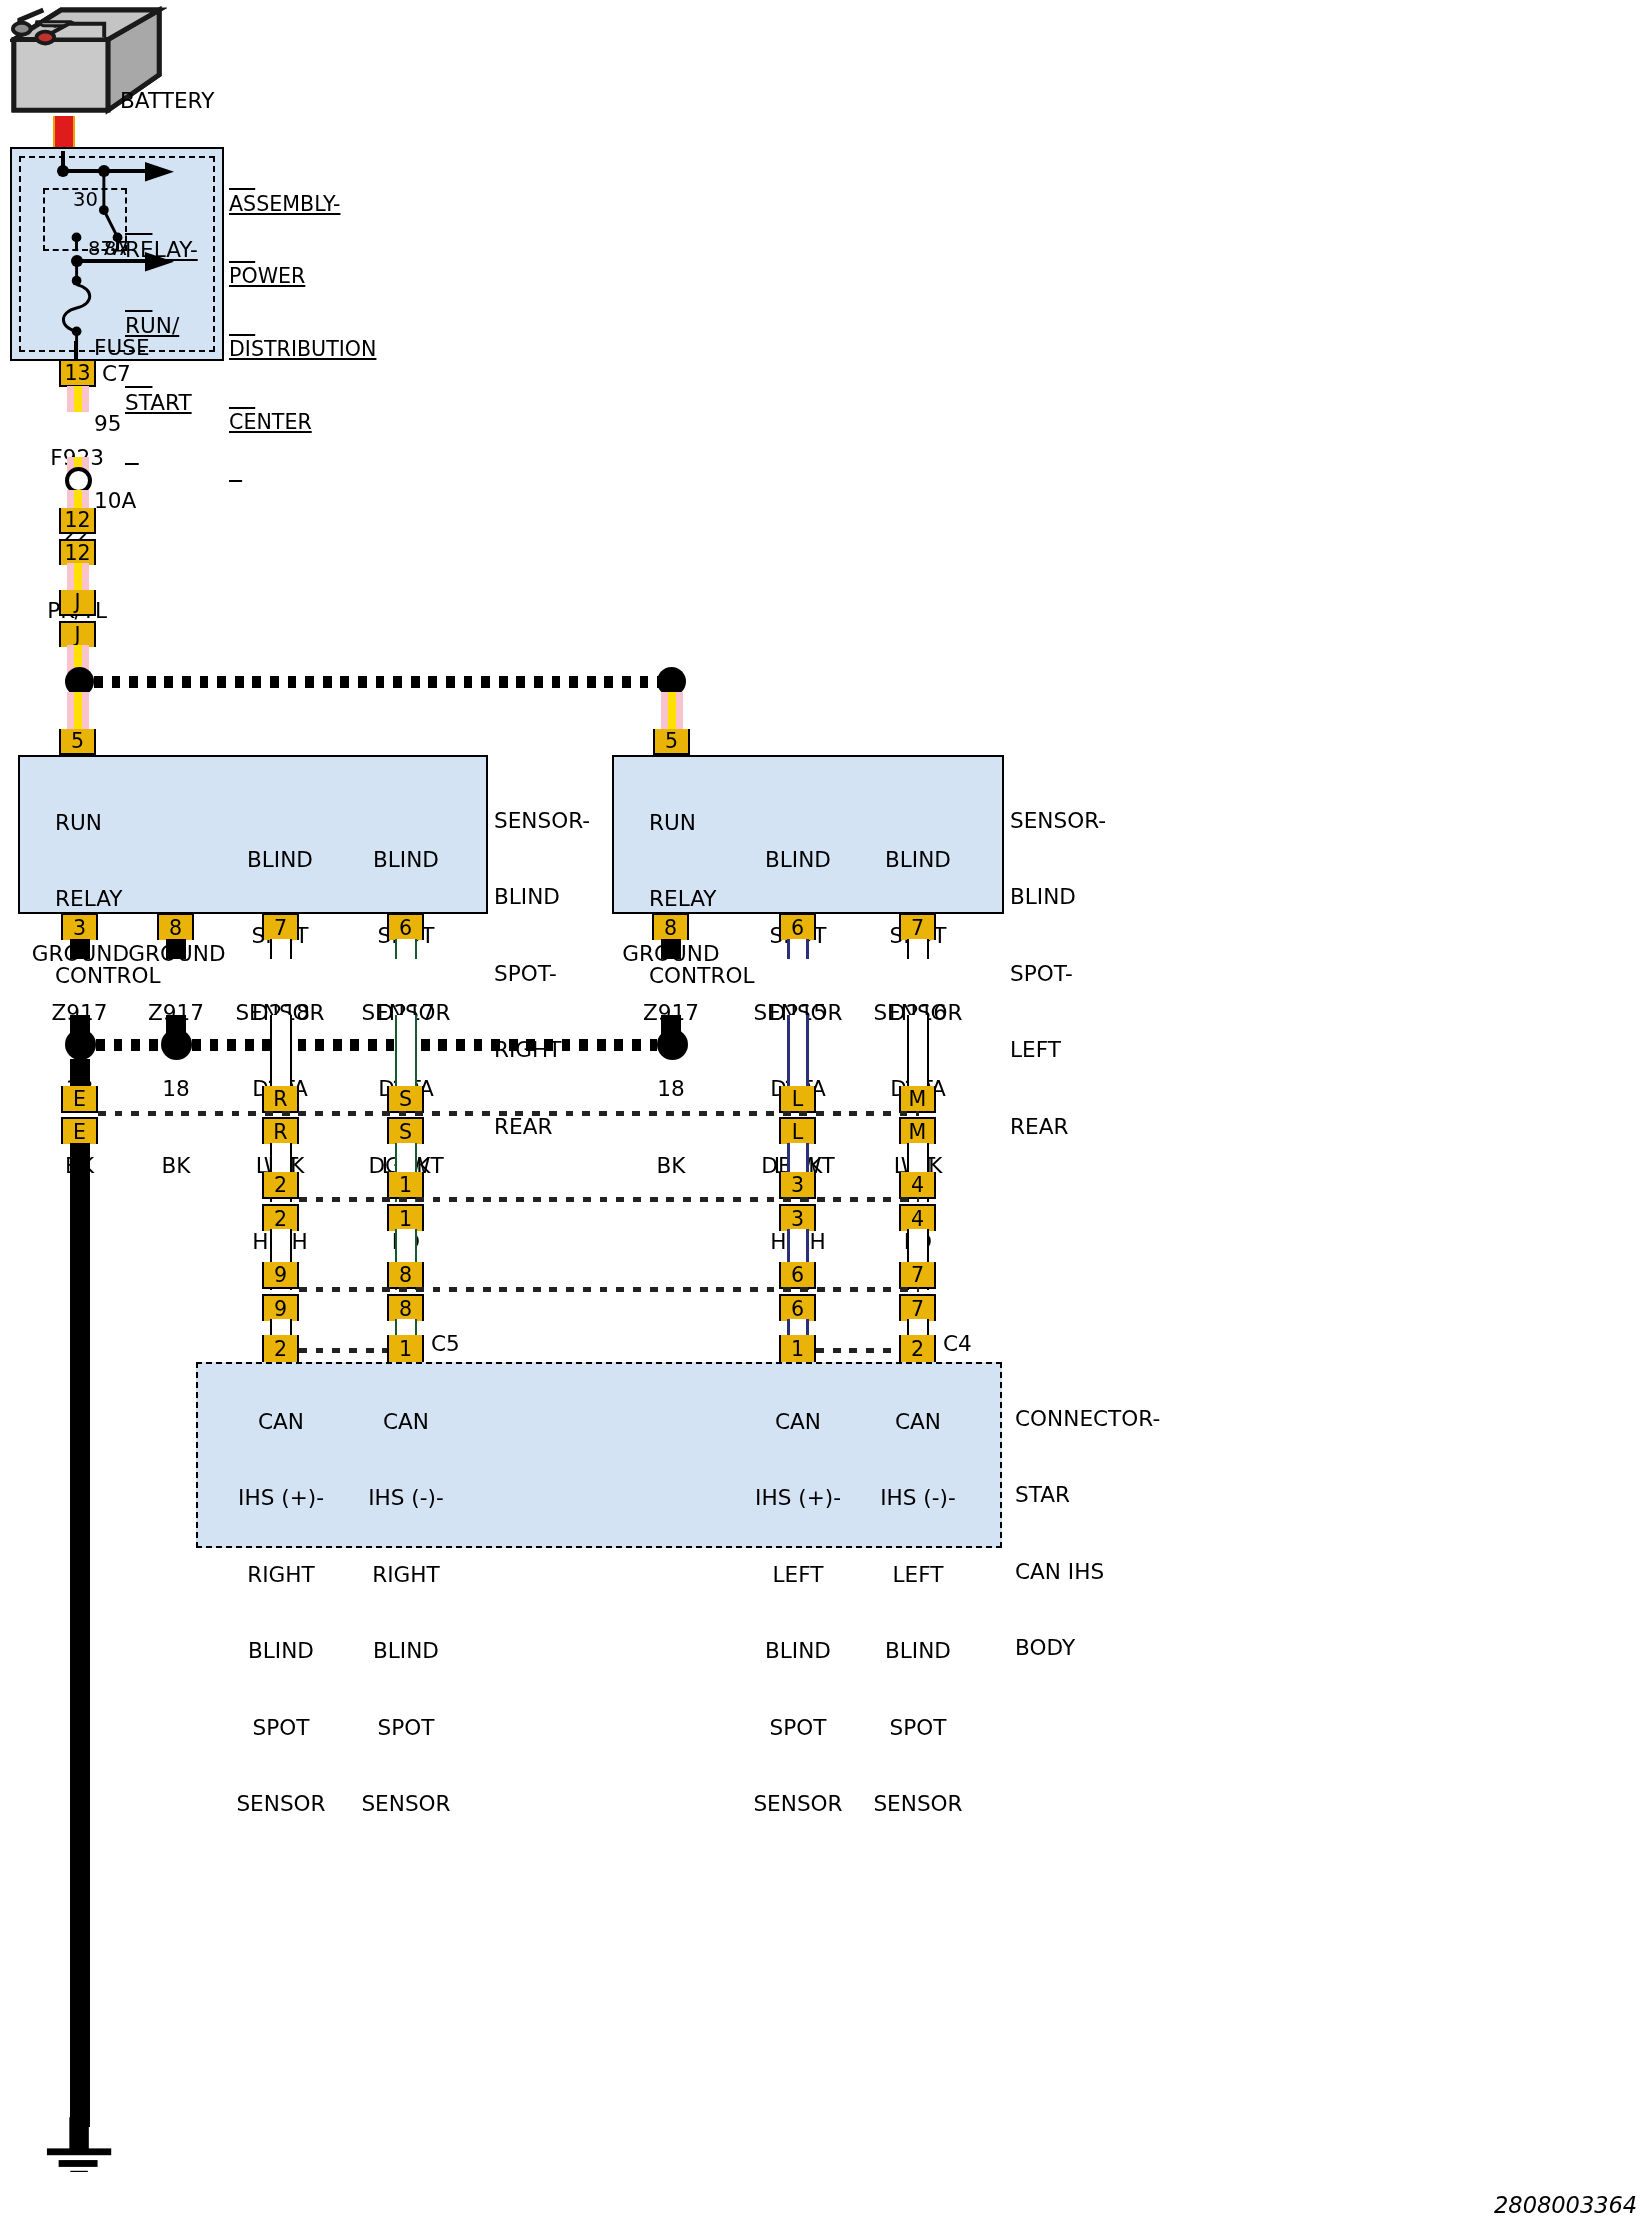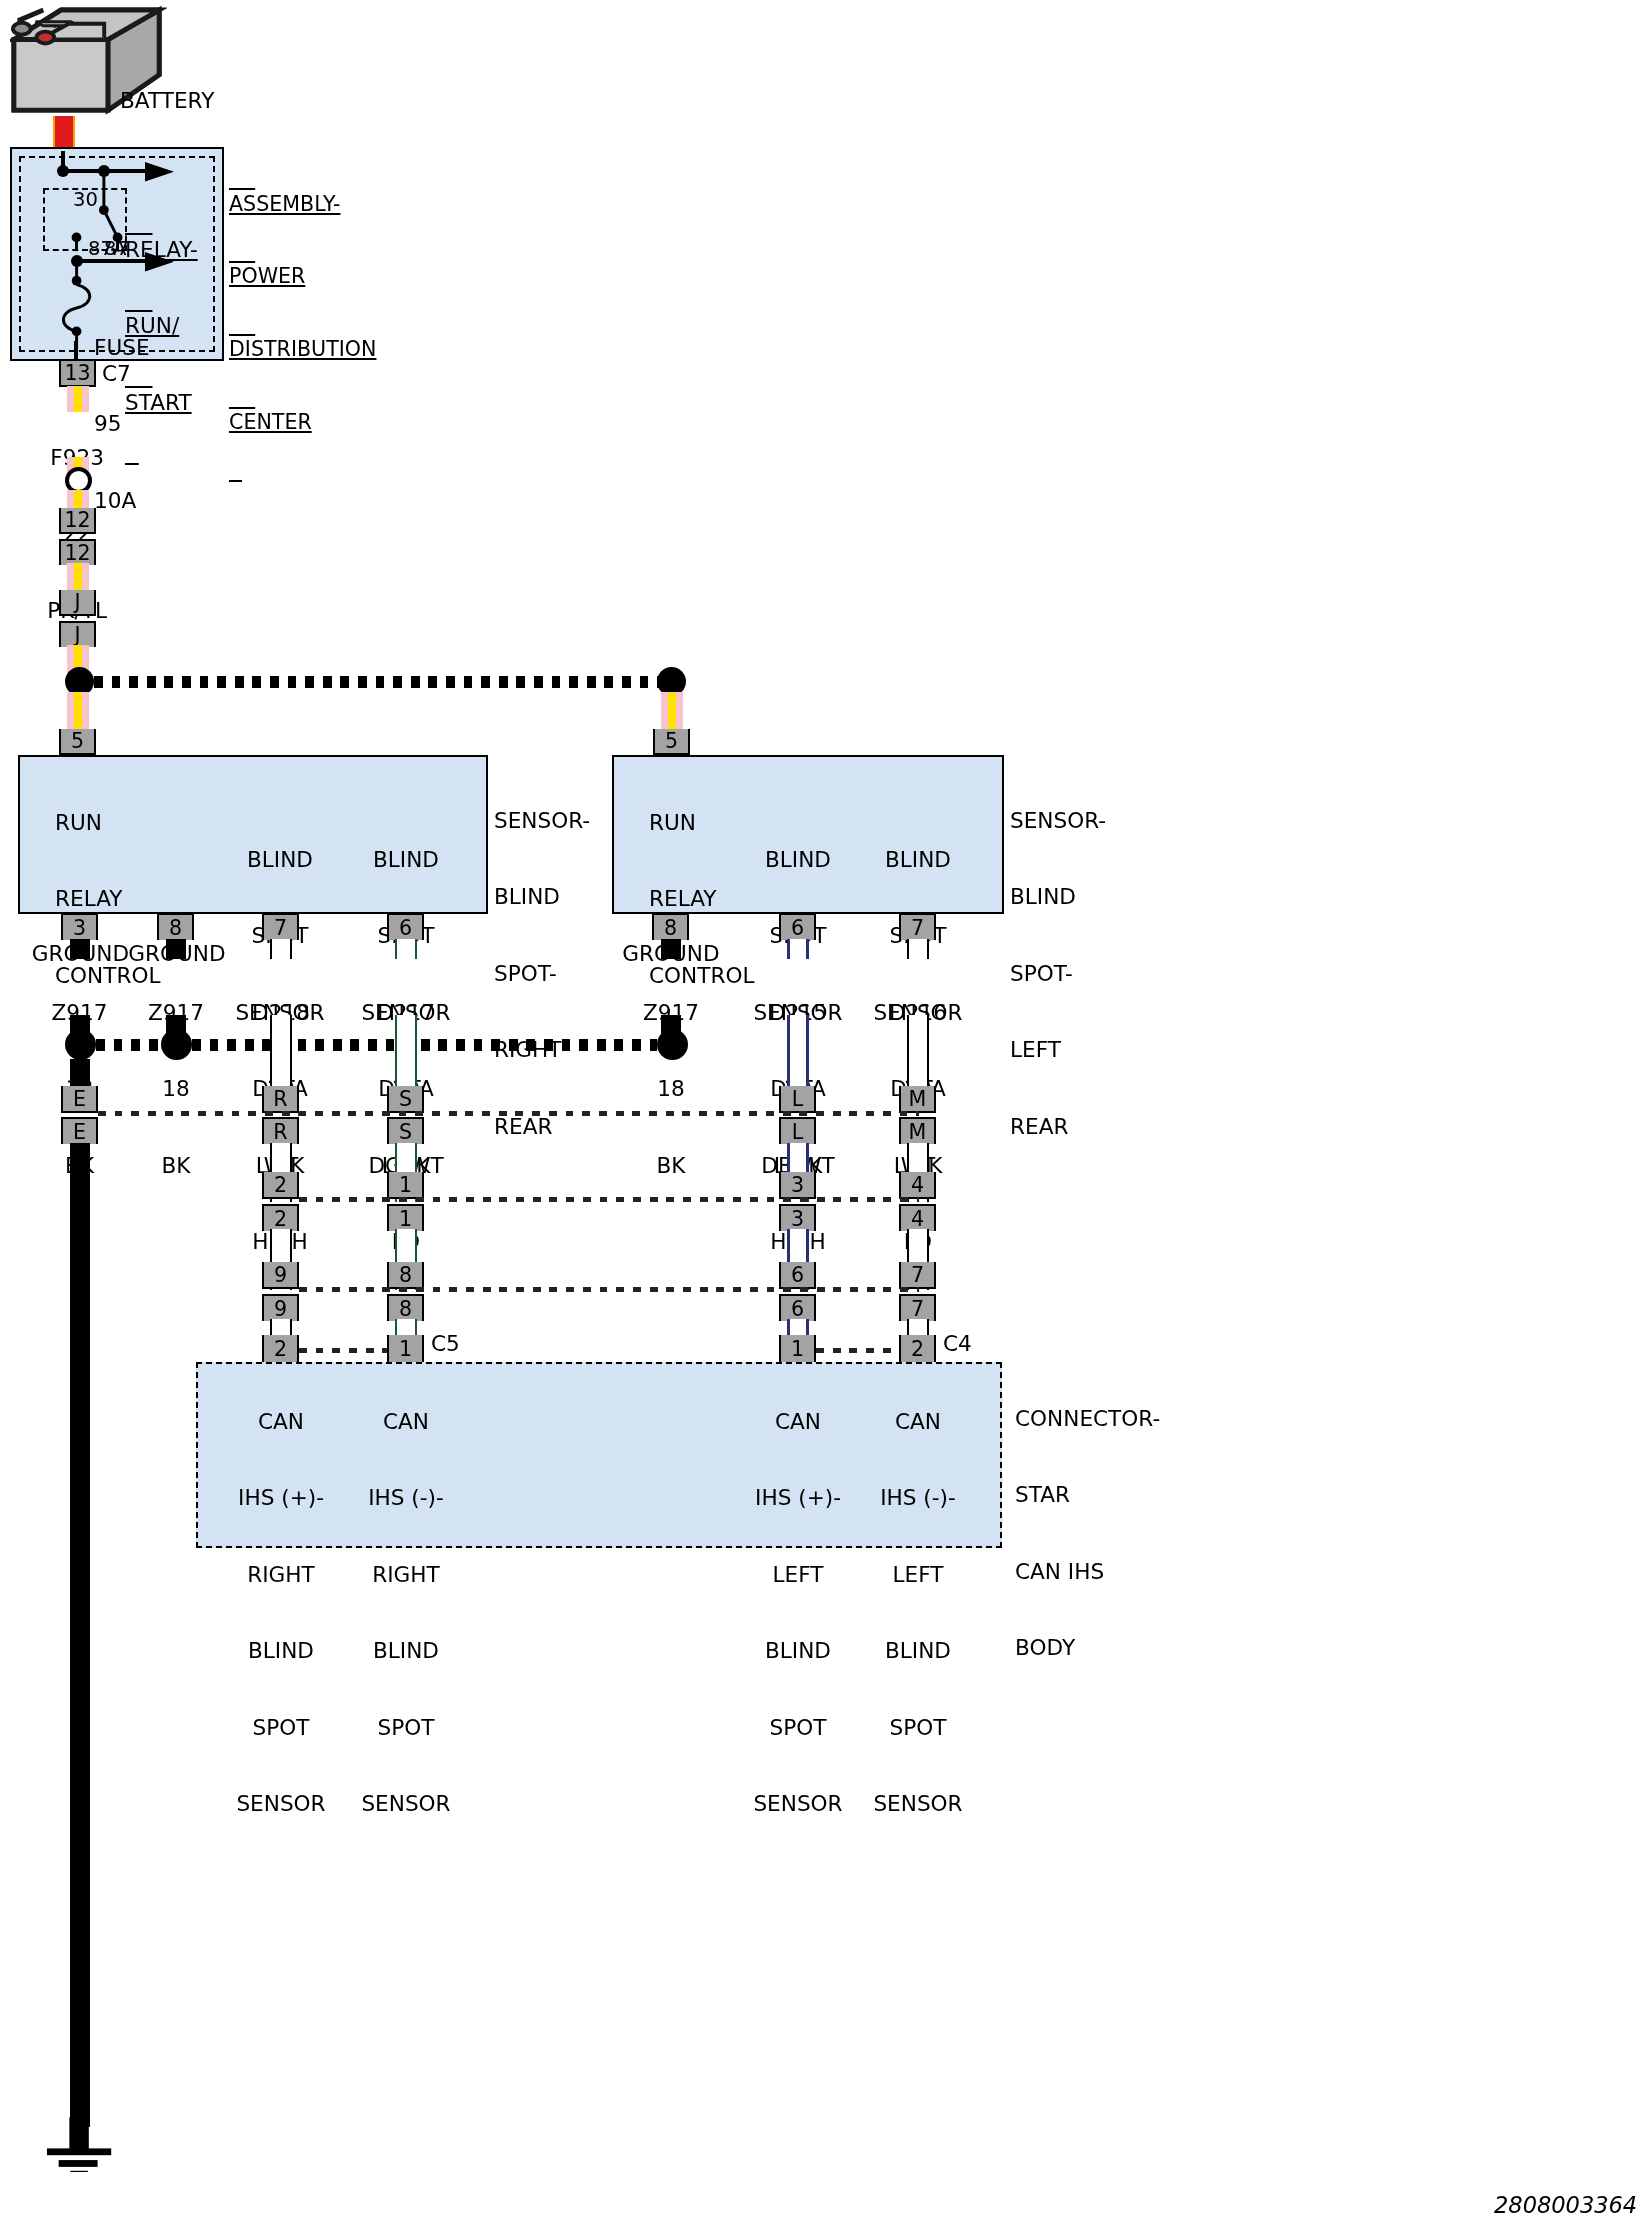--- a/index.html
+++ b/index.html
@@ -21,21 +21,21 @@
 
   
   .wblk{background:#000;}
   .wwht{box-sizing:border-box;border-left:2px solid #000;border-right:2px solid #000;background:#fff;}
   .wgrn{box-sizing:border-box;border-left:2.9px solid #15592f;border-right:2.9px solid #15592f;background:#fff;}
   .wblu{box-sizing:border-box;border-left:3.9px solid #2b2f7a;border-right:3.9px solid #2b2f7a;background:#fff;}
   .wpkyl{background:linear-gradient(to right,#f9c3ce 0 32%,#ffe000 32% 68%,#f9c3ce 68% 100%);}
   .wred{background:linear-gradient(to right,#f0a000 0 10%,#e01b1b 10% 90%,#f0a000 90% 100%);}
 
   
-  .pin{position:absolute;box-sizing:border-box;background:#a3a3a3;display:flex;align-items:center;justify-content:center;
+  .pin{position:absolute;box-sizing:border-box;background:#eab308;display:flex;align-items:center;justify-content:center;
        font-size:20.6px;font-family:"DejaVu Sans","Liberation Sans",sans-serif;color:#000;}
   .pin-dn{border-left:2.9px solid #000;border-right:2.9px solid #000;border-bottom:2.9px solid #000;}
   .pin-up{border-left:2.9px solid #000;border-right:2.9px solid #000;border-top:2.9px solid #000;}
 
   .dotline{background-image:repeating-linear-gradient(to right,#000 0 8.8px,transparent 8.8px 17.6px);}
   .dotline-sm{background-image:repeating-linear-gradient(to right,#222 0 7.8px,transparent 7.8px 16.7px);}
   .splice{background:#000;border-radius:50%;}
   .circ{border:4.9px solid #000;border-radius:50%;background:#fff;box-sizing:border-box;}
   .hline{background:#000;}
   .vline{background:#000;}

